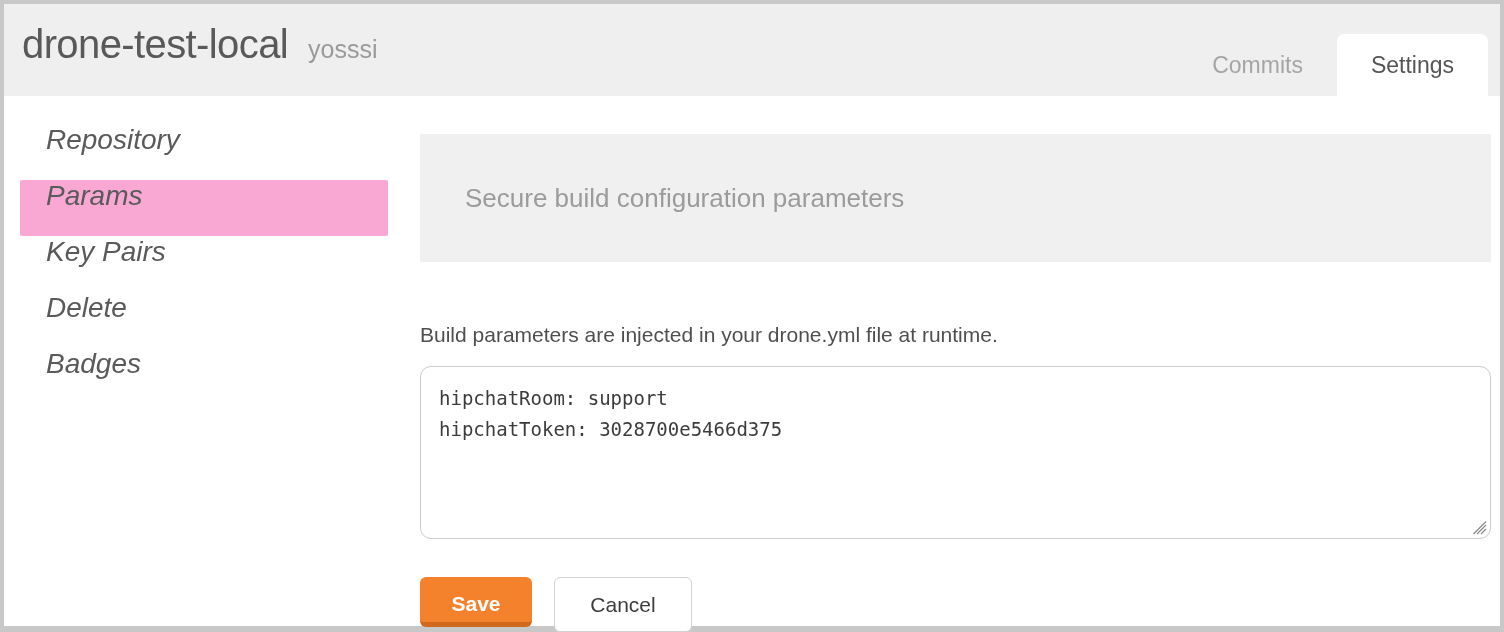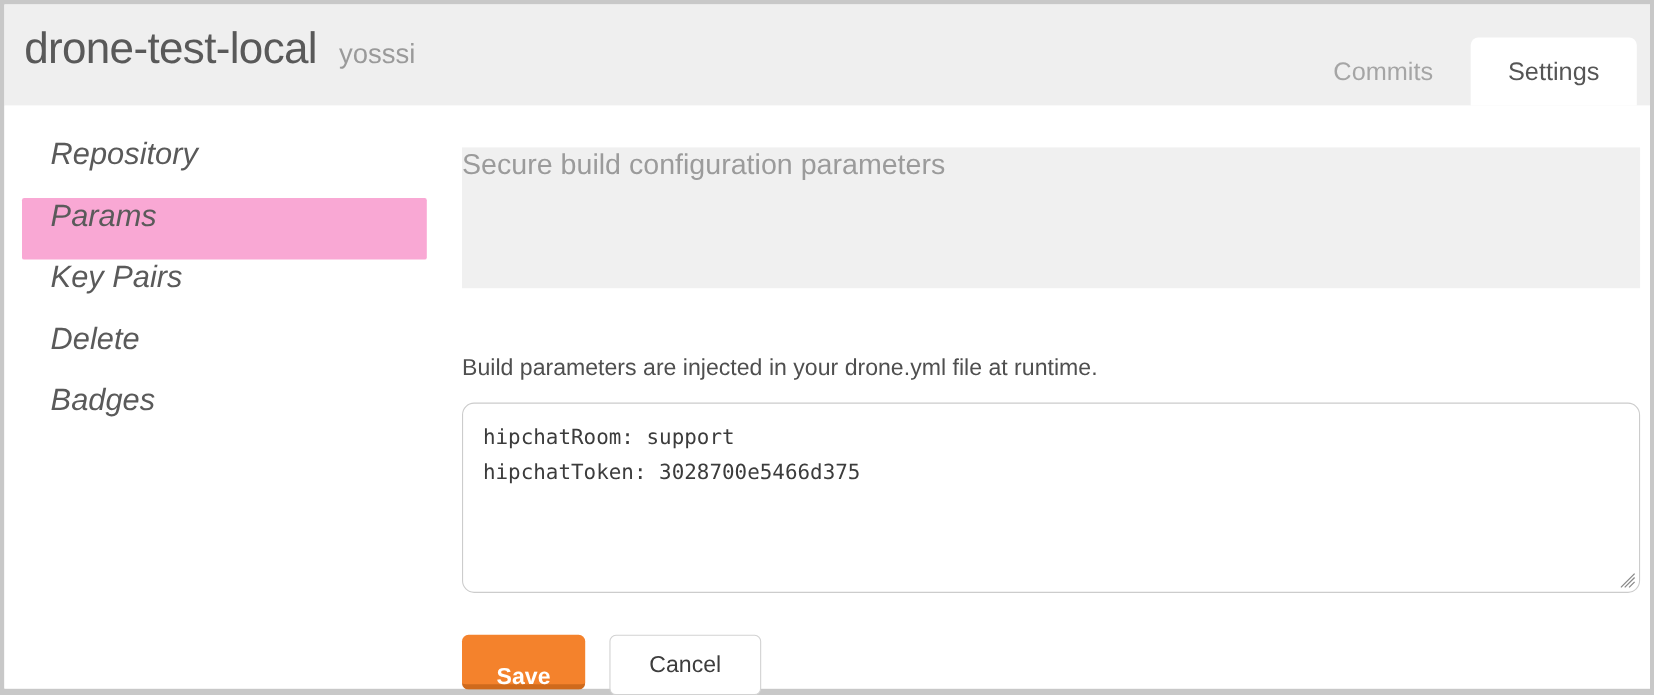--- a/index.html
+++ b/index.html
@@ -122,20 +122,22 @@
     position: absolute;
     left: 416px;
     top: 38px;
     width: 1072px;
   }
   #panel-header {
     width: 1071px;
     height: 128px;
     background: #f0f0f0;
     display: flex;
+    align-items: center;
+    padding-left: 45px;
   }
   #panel-header-title {
     font-size: 26px;
     color: #9b9b9b;
     font-weight: 400;
   }
   #params-description {
     margin-top: 60px;
     font-size: 21px;
     color: #4f4f4f;
@@ -185,21 +187,21 @@
     height: 50px;
     background: #f4822c;
     border: none;
     border-bottom: 5px solid #cf6a1c;
     border-radius: 6px;
     color: #ffffff;
     font-family: "Liberation Sans", sans-serif;
     font-size: 21px;
     font-weight: 700;
     cursor: pointer;
-    padding: 16px;
+    padding: 4px;
     line-height: 45px;
   }
   #cancel-button {
     width: 138px;
     height: 55px;
     background: #ffffff;
     border: 1px solid #d2d2d2;
     border-radius: 6px;
     color: #3d3d3d;
     font-family: "Liberation Sans", sans-serif;

